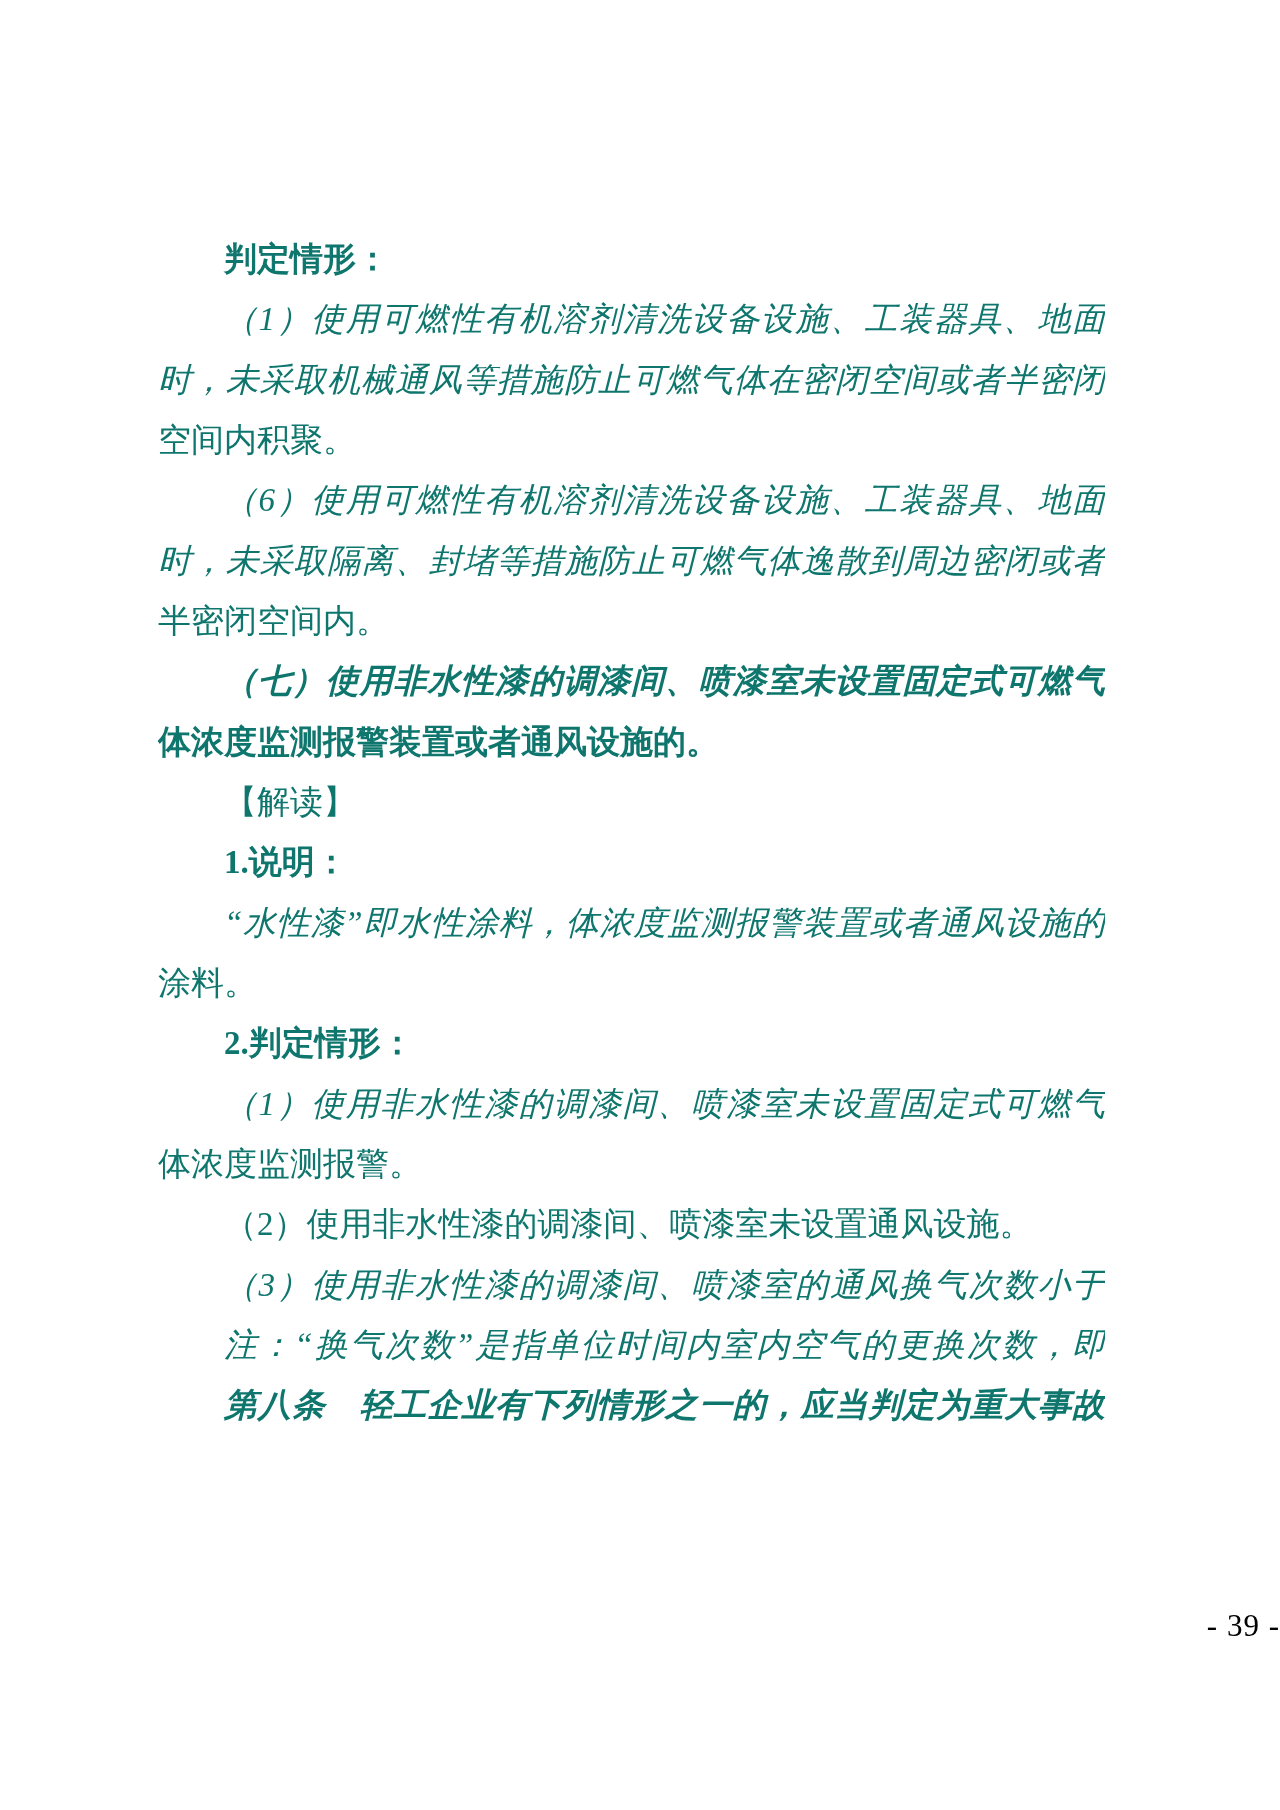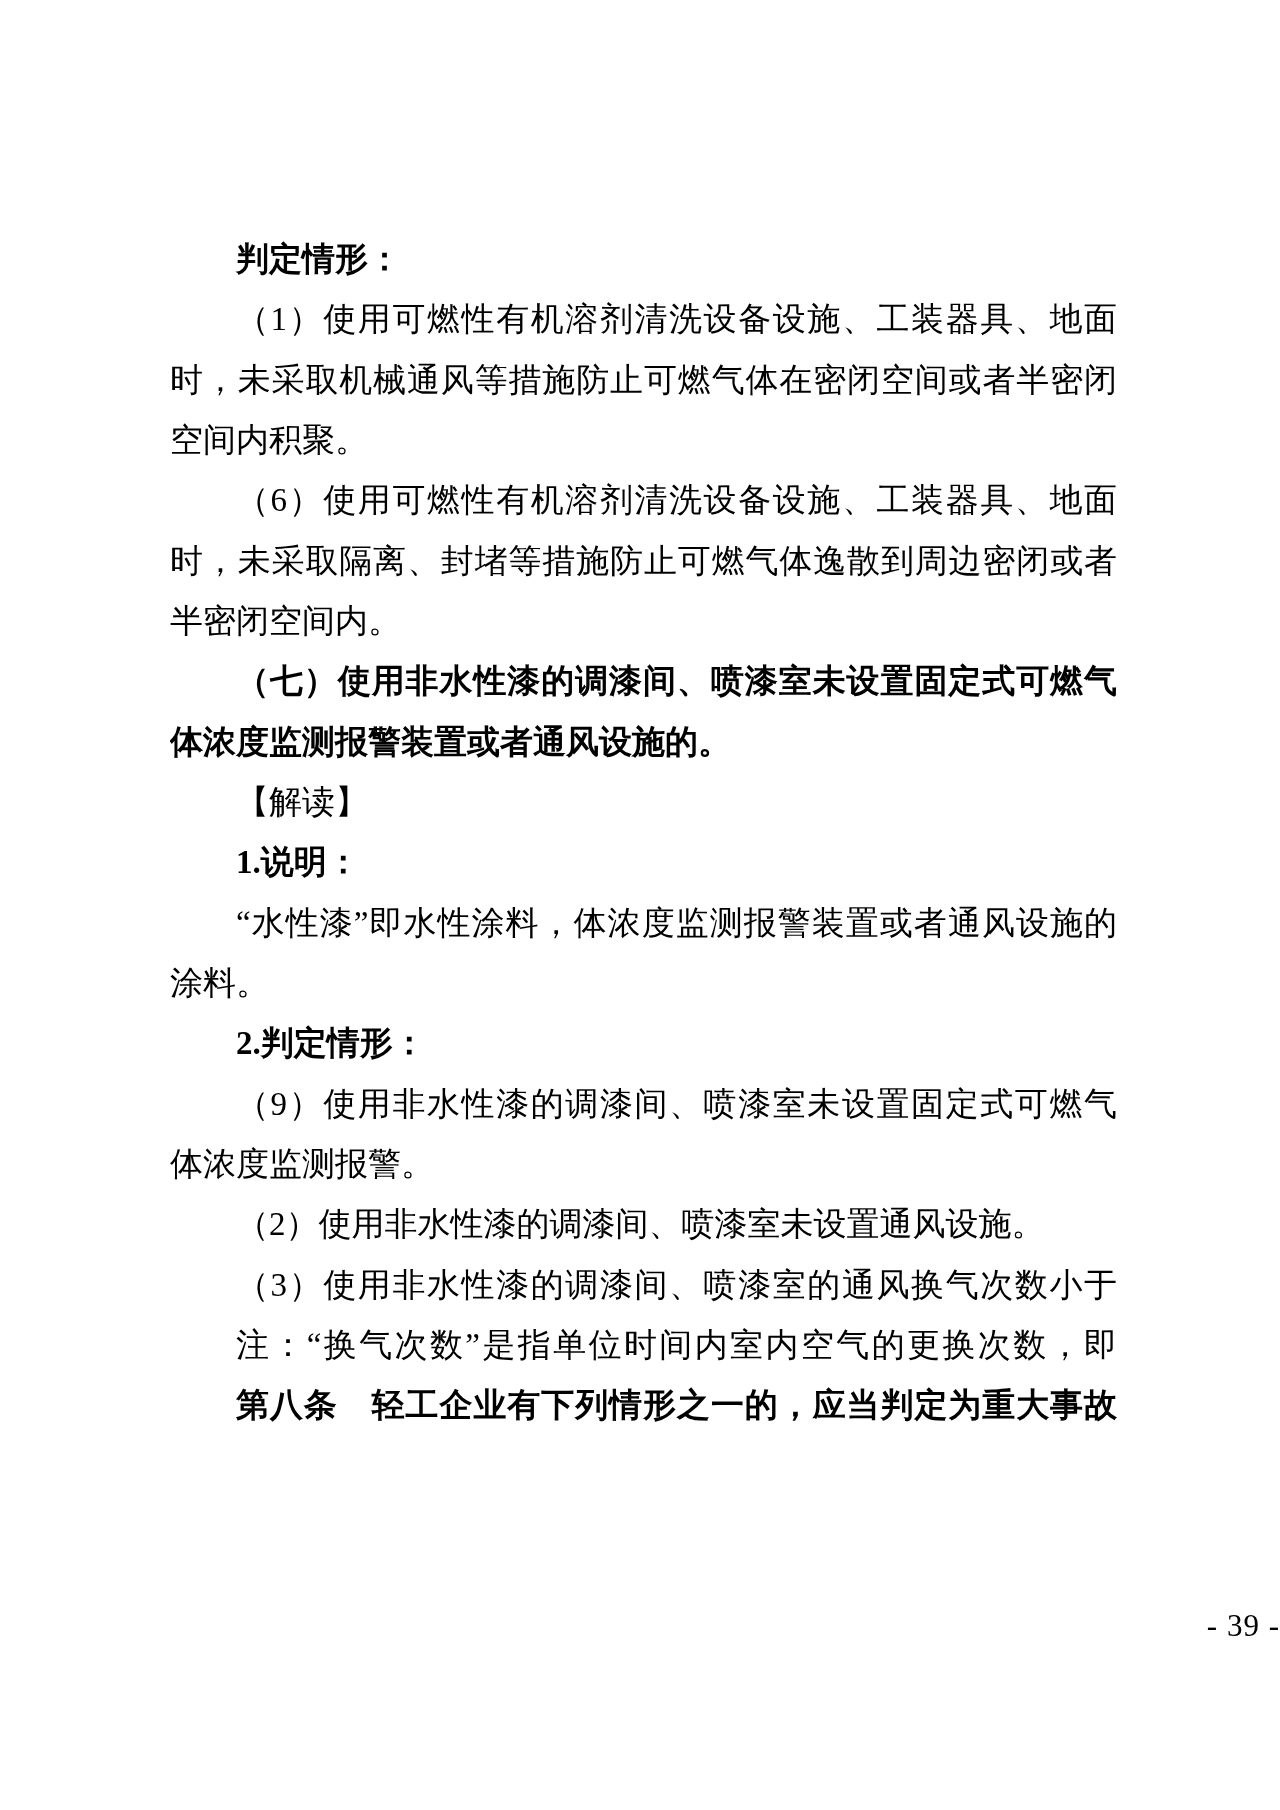--- a/index.html
+++ b/index.html
@@ -11,35 +11,36 @@
     position: relative;
     width: 1280px;
     height: 1810px;
     background: #ffffff;
     overflow: hidden;
     font-family: "Liberation Serif", serif;
     color: #000000;
   }
   .textblock {
     position: absolute;
-    left: 170px;
+    left: 158px;
     top: 229px;
     width: 947px;
     font-size: 33px;
-    color: #000000;
+    color: #0f766e;
   }
   .line {
     height: 60.33px;
     line-height: 60.33px;
     text-align: left;
     overflow: hidden;
   }
   .line.justify {
     text-align: justify;
     text-align-last: justify;
+    font-style: italic;
   }
   .line.indent {
     text-indent: 66px;
   }
   .line.bold {
     font-weight: 700;
   }
   .footer {
     position: absolute;
     left: 0;
@@ -63,21 +64,21 @@
       <div class="line indent justify">（6）使用可燃性有机溶剂清洗设备设施、工装器具、地面</div>
       <div class="line justify">时，未采取隔离、封堵等措施防止可燃气体逸散到周边密闭或者</div>
       <div class="line">半密闭空间内。</div>
       <div class="line bold indent justify">（七）使用非水性漆的调漆间、喷漆室未设置固定式可燃气</div>
       <div class="line bold">体浓度监测报警装置或者通风设施的。</div>
       <div class="line indent">【解读】</div>
       <div class="line bold indent">1.说明：</div>
       <div class="line indent justify">“水性漆”即水性涂料，体浓度监测报警装置或者通风设施的</div>
       <div class="line">涂料。</div>
       <div class="line bold indent">2.判定情形：</div>
-      <div class="line indent justify">（9）使用非水性漆的调漆间、喷漆室未设置固定式可燃气</div>
+      <div class="line indent justify">（1）使用非水性漆的调漆间、喷漆室未设置固定式可燃气</div>
       <div class="line">体浓度监测报警。</div>
       <div class="line indent">（2）使用非水性漆的调漆间、喷漆室未设置通风设施。</div>
       <div class="line indent justify">（3）使用非水性漆的调漆间、喷漆室的通风换气次数小于</div>
       <div class="line indent justify">注：“换气次数”是指单位时间内室内空气的更换次数，即</div>
       <div class="line bold indent justify">第八条　轻工企业有下列情形之一的，应当判定为重大事故</div>
     </div>
   <div class="footer">- 39 -</div>
 </div>
 
 </body></html>

